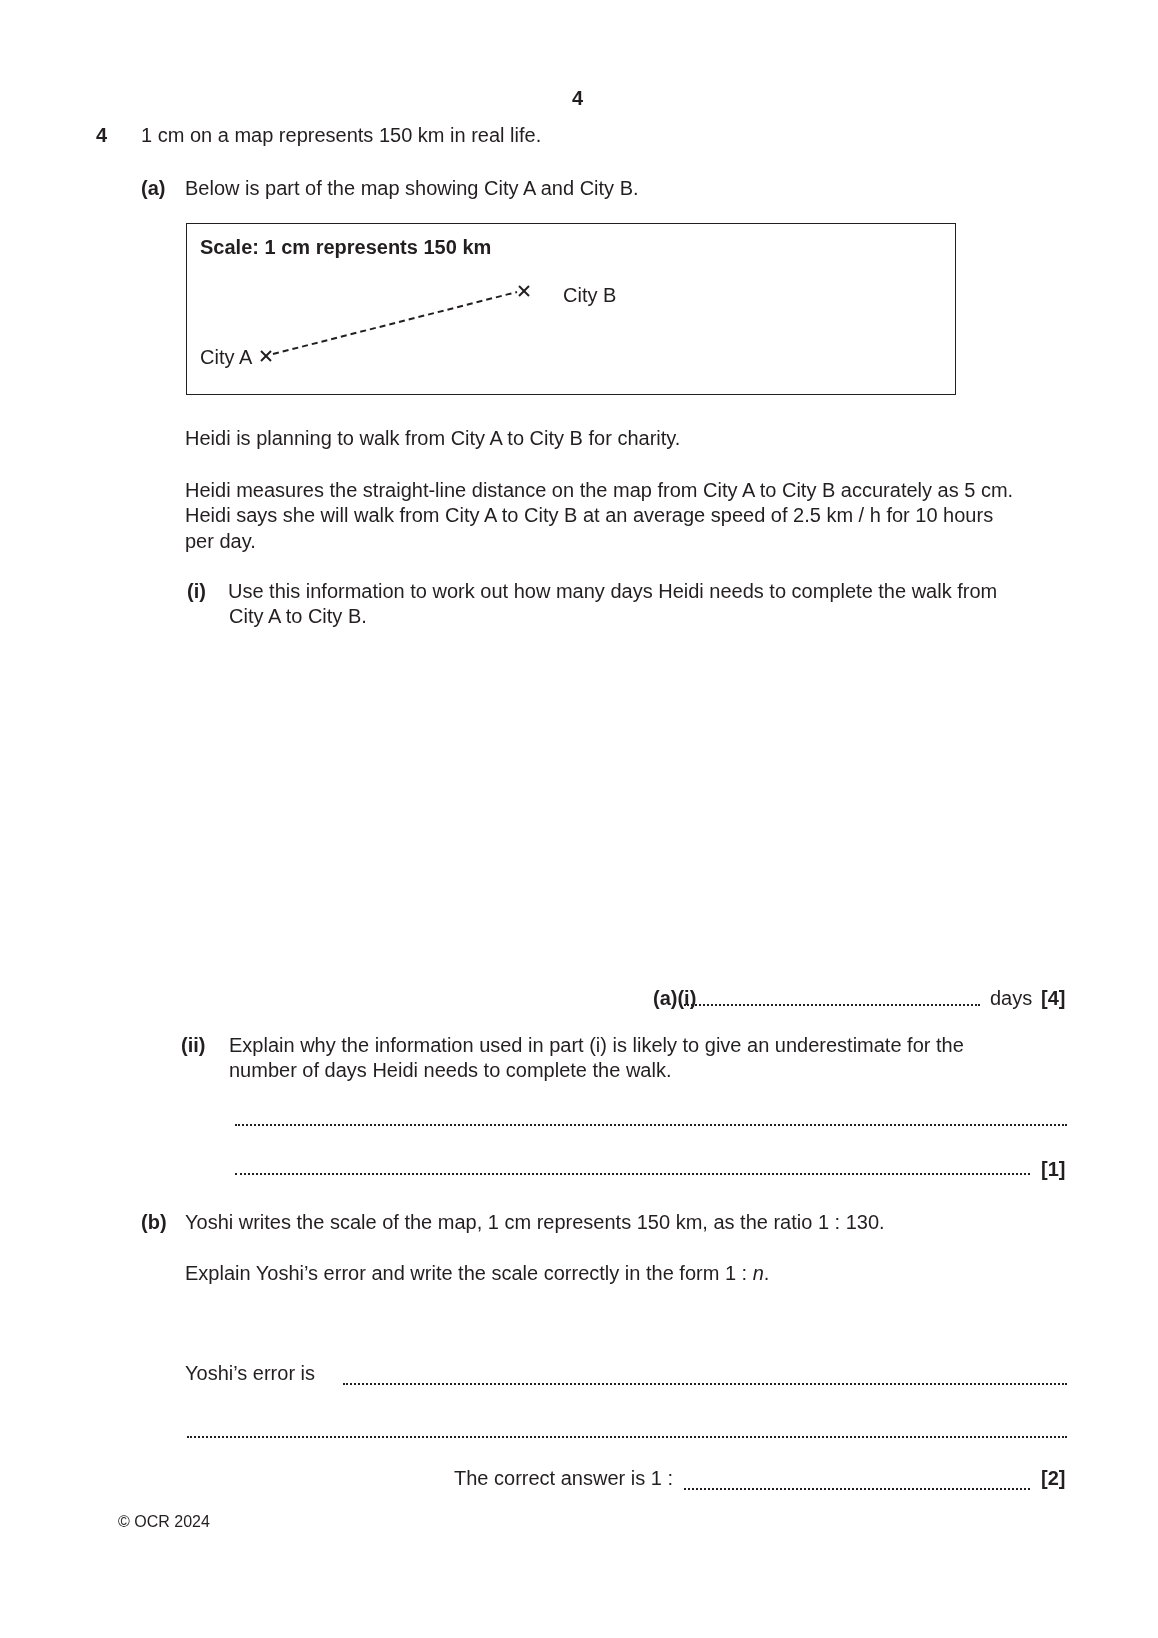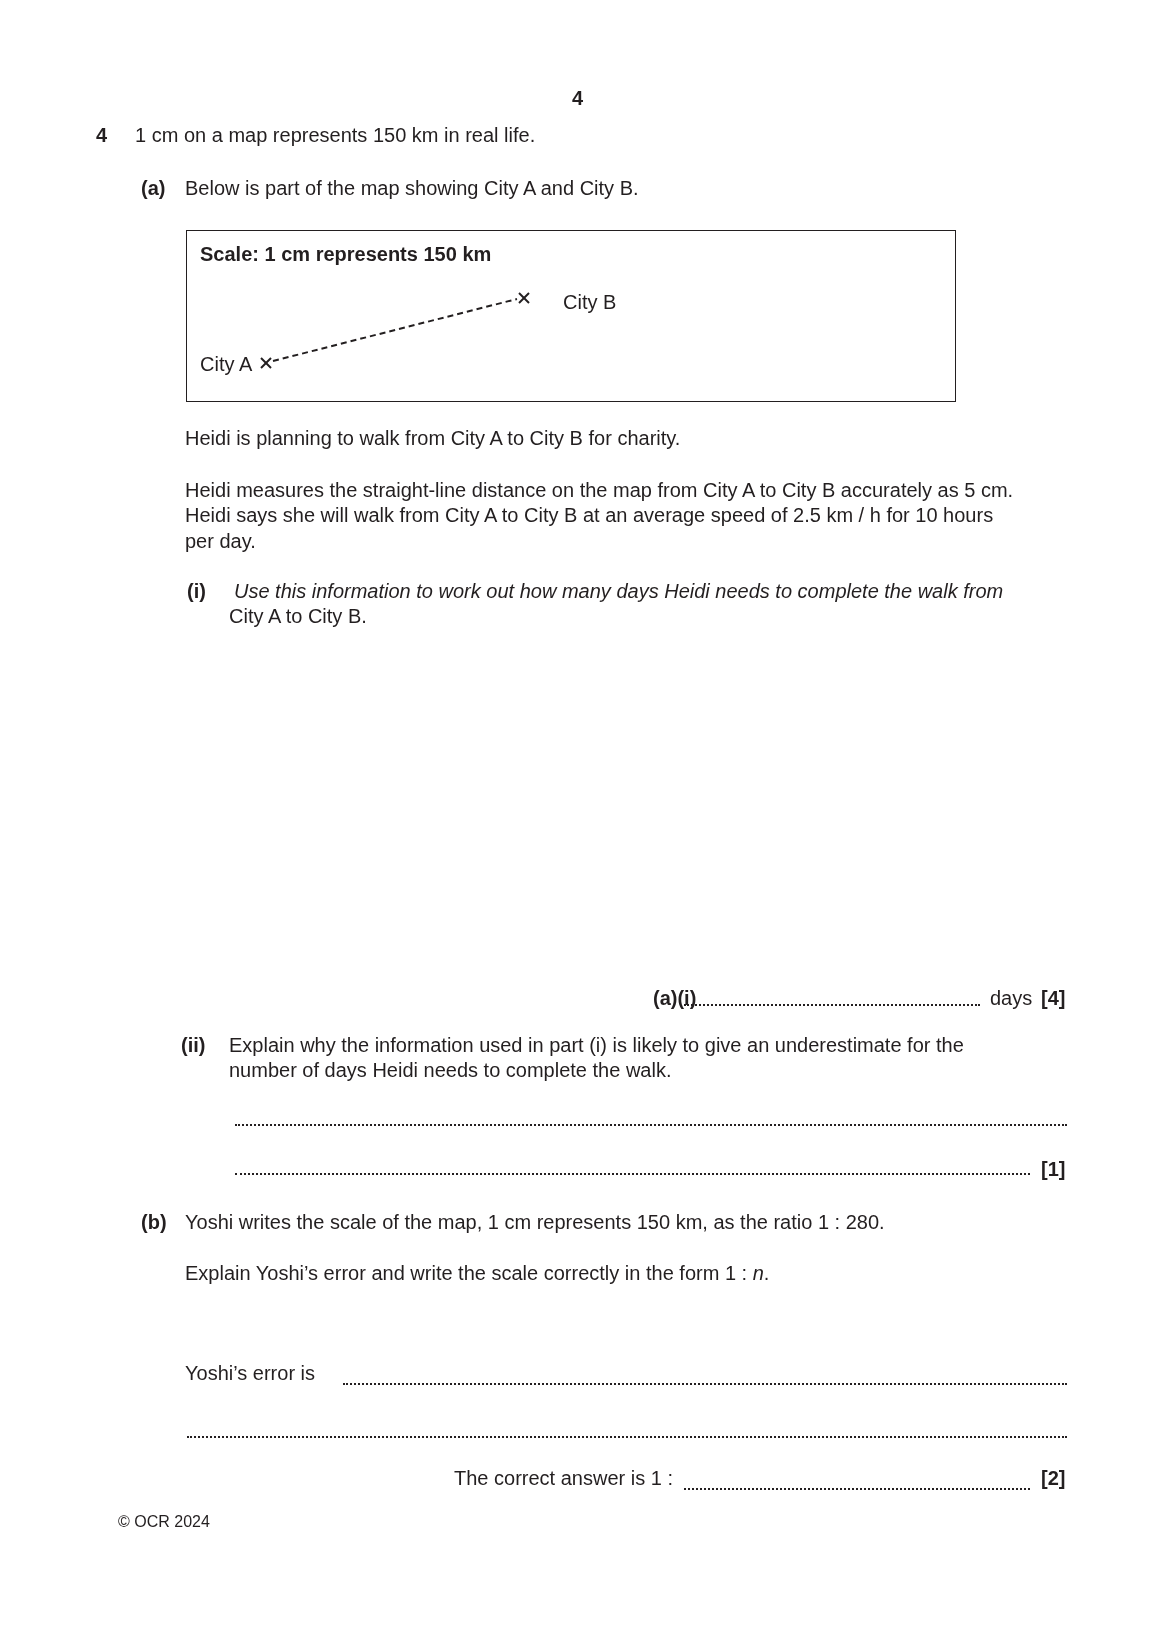--- a/index.html
+++ b/index.html
@@ -4,40 +4,40 @@
   <style>
     html, body { margin: 0; padding: 0; background: #ffffff; }
     body {
       width: 1158px; height: 1638px; position: relative; overflow: hidden;
       font-family: "Liberation Sans", sans-serif; color: #231f20;
       font-size: 20px;
     }
     .abs { position: absolute; white-space: nowrap; line-height: 24px; }
     .page-num { left: 572px; top: 86px; font-weight: bold; }
     .qnum { left: 96px; top: 123px; font-weight: bold; }
-    .stem { left: 135px; top: 123px; }
+    .stem { left: 141px; top: 123px; }
     .label-a { left: 141px; top: 176px; font-weight: bold; }
     .text-a { left: 185px; top: 176px; }
 
     .map-box {
-      position: absolute; left: 186px; top: 230px; width: 770px; height: 172px;
+      position: absolute; left: 186px; top: 223px; width: 770px; height: 172px;
       border: 1.5px solid #231f20; box-sizing: border-box;
     }
     .map-box .scale { position: absolute; left: 13px; top: 11px; font-weight: bold; line-height: 24px; white-space: nowrap; }
     .map-box svg { position: absolute; left: 0; top: 0; }
     .map-box .city-a { position: absolute; left: 13px; top: 121px; line-height: 24px; white-space: nowrap; }
     .map-box .city-b { position: absolute; left: 376px; top: 59px; line-height: 24px; white-space: nowrap; }
 
     .p1 { left: 185px; top: 426px; }
     .p2 { left: 185px; top: 478px; }
     .p3 { left: 185px; top: 503px; }
     .p4 { left: 185px; top: 529px; text-align: right; }
 
     .label-i { left: 187px; top: 579px; font-weight: bold; }
-    .text-i1 { left: 234px; top: 579px; font-style: italic; }
+    .text-i1 { left: 228px; top: 579px; }
     .text-i2 { left: 229px; top: 604px; }
 
     .ans-ai-label { left: 605px; top: 986px; font-weight: bold; margin-left: 48px; }
     .dots { position: absolute; height: 0; border-bottom: 2px dotted #231f20; }
     .ans-ai-unit { left: 984px; top: 986px; margin-left: 6px; }
     .mark4 { left: 1041px; top: 986px; font-weight: bold; }
 
     .label-ii { left: 181px; top: 1033px; font-weight: bold; }
     .text-ii1 { left: 229px; top: 1033px; }
     .text-ii2 { left: 229px; top: 1058px; }
@@ -98,21 +98,21 @@
 <div class="abs text-ii1">
   <span>Explain why the information used in part (i) is likely to give an underestimate for the</span>
 </div>
 <div class="abs text-ii2">number of days Heidi needs to complete the walk.</div>
 
 <div class="dots" style="left:235px; top:1124px; width:832px;"></div>
 <div class="dots" style="left:235px; top:1173px; width:795px;"></div>
 <div class="abs mark1">[1]</div>
 
 <div class="abs label-b">(b)</div>
-<div class="abs text-b1">Yoshi writes the scale of the map, 1 cm represents 150 km, as the ratio 1 : 280.</div>
+<div class="abs text-b1">Yoshi writes the scale of the map, 1 cm represents 150 km, as the ratio 1 : 130.</div>
 <div class="abs text-b2"><span>Explain Yoshi’s error and write the scale correctly in the form 1 : </span><i>n</i><span>.</span></div>
 
 <div class="abs err-label">Yoshi’s error is</div>
 <div class="dots" style="left:343px; top:1383px; width:724px;"></div>
 <div class="dots" style="left:187px; top:1436px; width:880px;"></div>
 
 <div class="abs correct-label">The correct answer is 1 :</div>
 <div class="dots" style="left:684px; top:1488px; width:346px;"></div>
 <div class="abs mark2">[2]</div>
 

